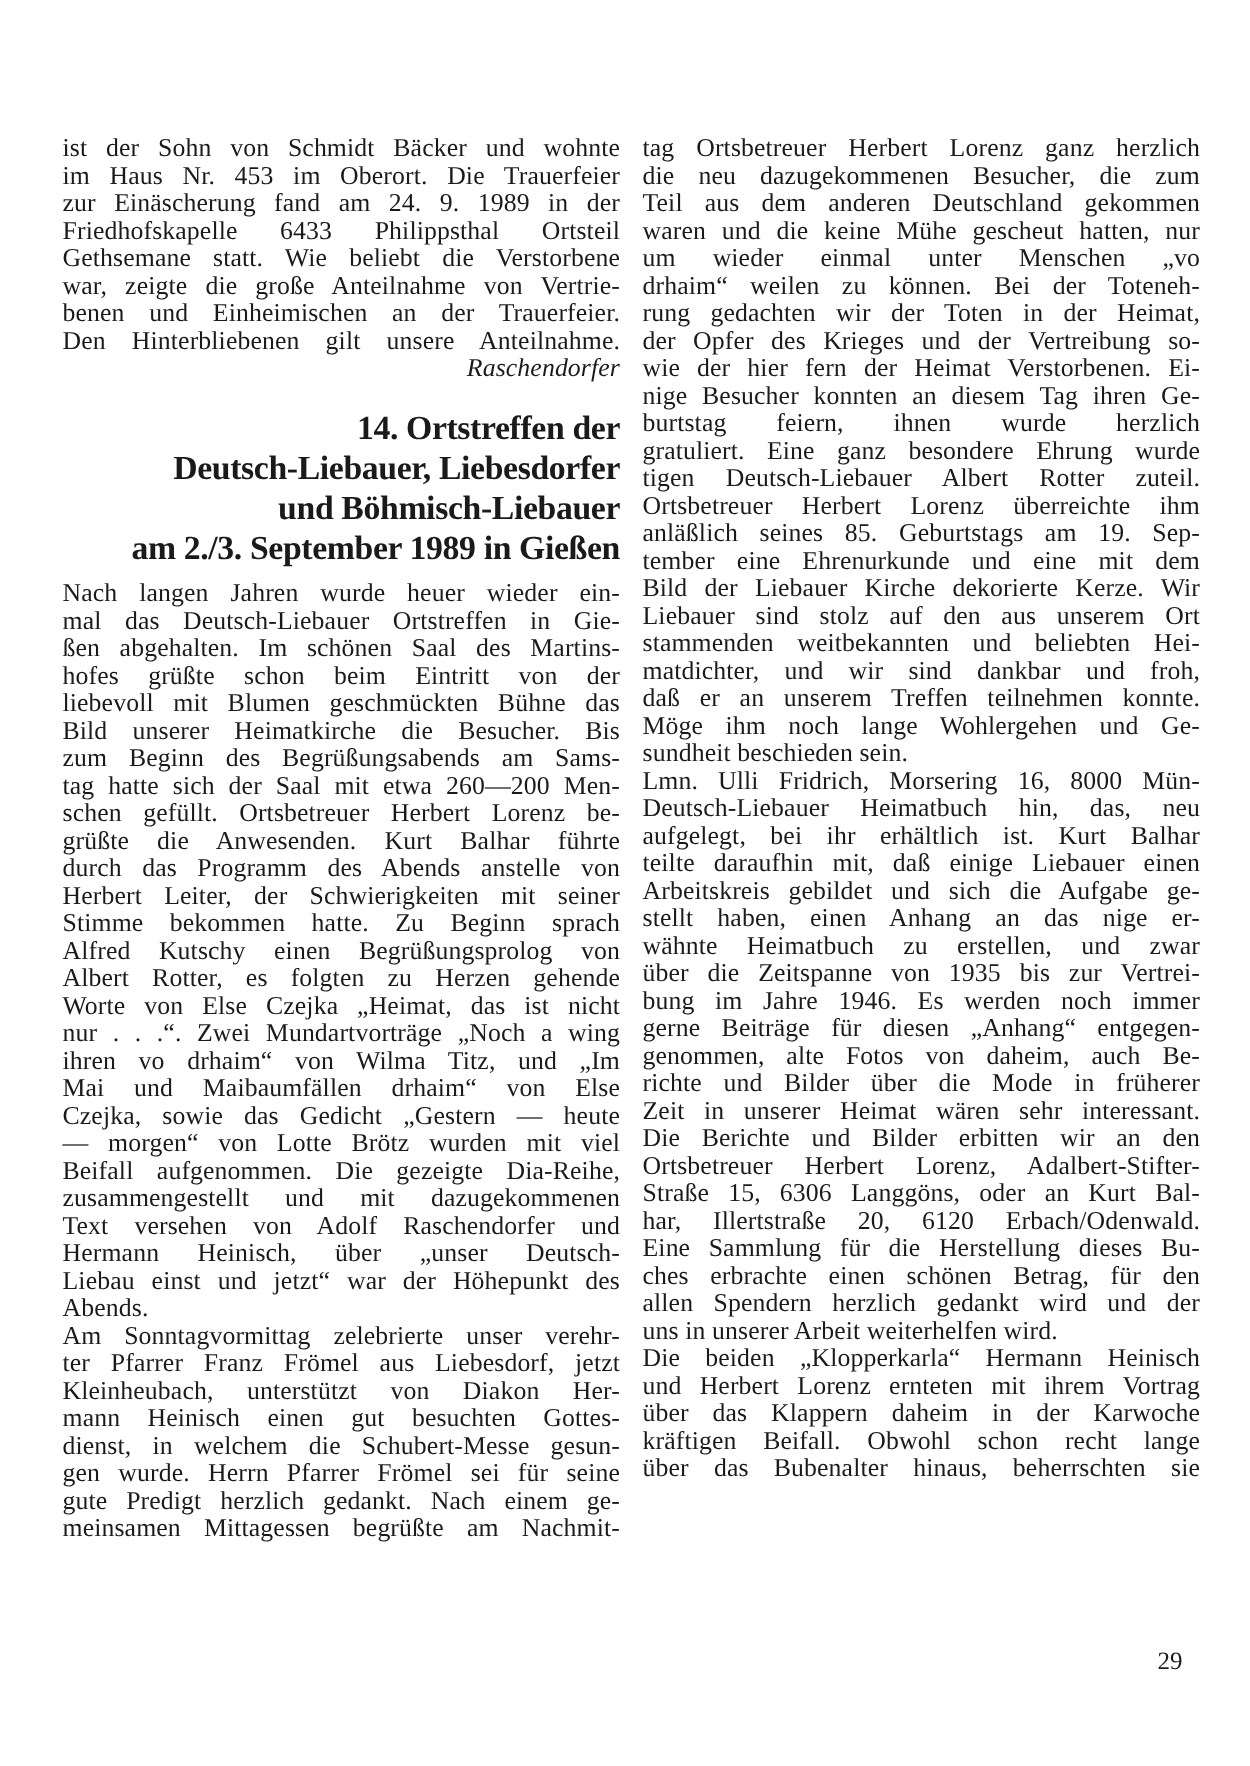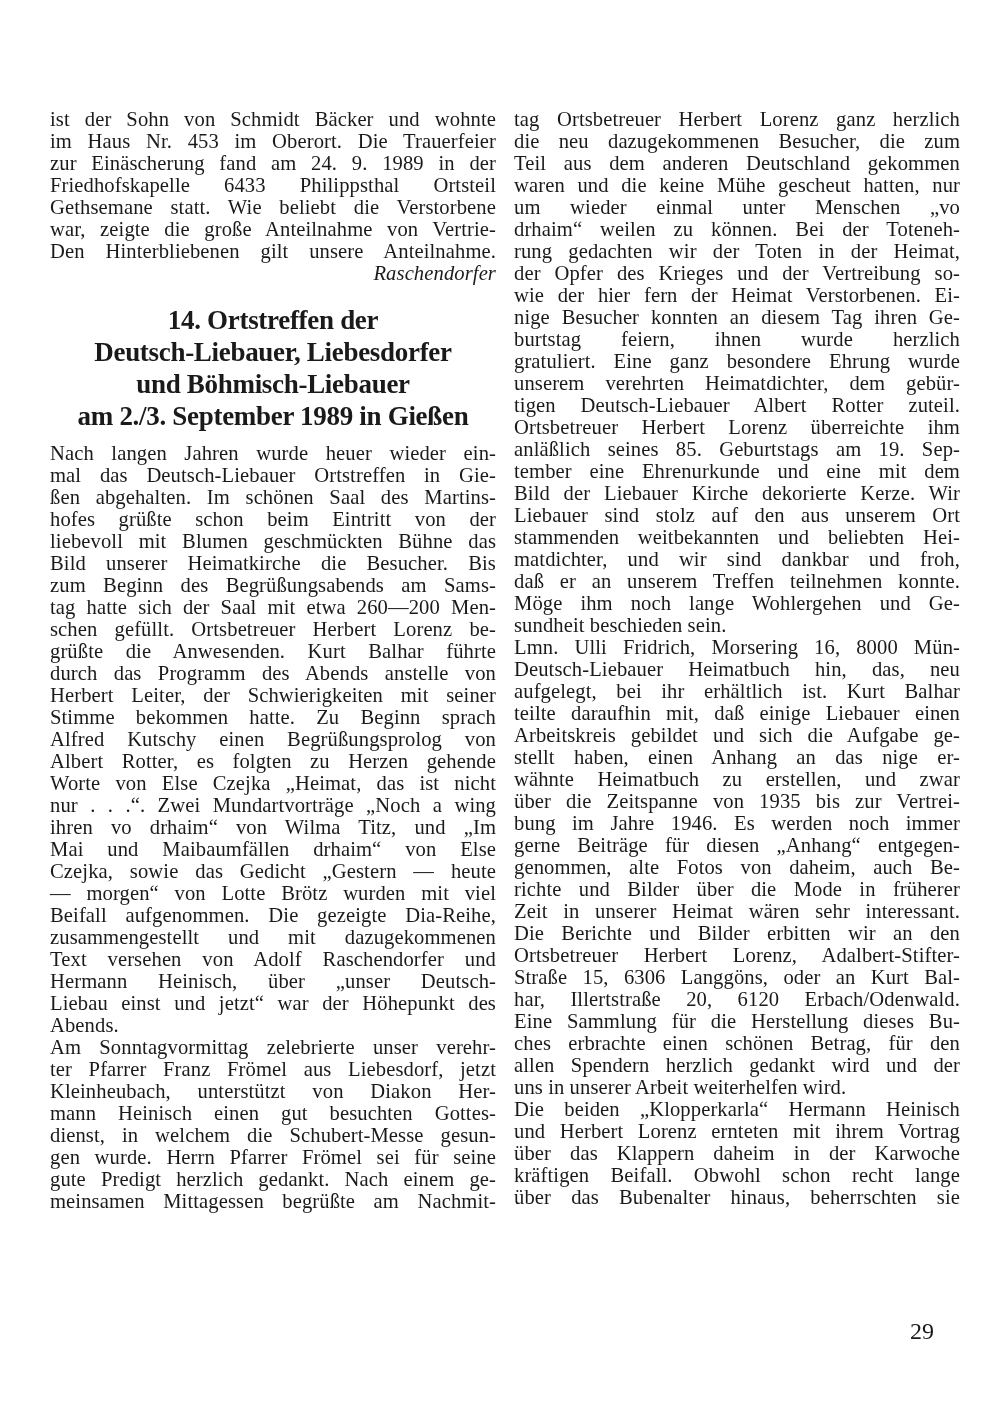--- a/index.html
+++ b/index.html
@@ -44,40 +44,42 @@
       margin-bottom: 10px;
       text-align: center;
       font-weight: bold;
       font-size: 27px;
       line-height: 32px;
       letter-spacing: -0.3px;
     }
     .heading .hline {
       display: block;
       white-space: nowrap;
+      text-align: right;
     }
     .page-number {
       position: absolute;
-      right: 66px;
+      right: 54px;
       top: 1318px;
-      font-size: 24px;
+      font-size: 20px;
       margin-left: 24px;
     }
   </style>
 </head>
 <body>
 
 <div class="column col-left">
   <div id="intro">
       <div class="line">ist der Sohn von Schmidt Bäcker und wohnte</div>
       <div class="line">im Haus Nr. 453 im Oberort. Die Trauerfeier</div>
       <div class="line">zur Einäscherung fand am 24. 9. 1989 in der</div>
       <div class="line">Friedhofskapelle 6433 Philippsthal Ortsteil</div>
       <div class="line">Gethsemane statt. Wie beliebt die Verstorbene</div>
       <div class="line">war, zeigte die große Anteilnahme von Vertrie-</div>
+      <div class="line">benen und Einheimischen an der Trauerfeier.</div>
       <div class="line">Den Hinterbliebenen gilt unsere Anteilnahme.</div>
     </div>
   <div class="line signature">Raschendorfer</div>
   <div class="heading" id="heading">
       <span class="hline">14. Ortstreffen der</span>
       <span class="hline">Deutsch-Liebauer, Liebesdorfer</span>
       <span class="hline">und Böhmisch-Liebauer</span>
       <span class="hline">am 2./3. September 1989 in Gießen</span>
     </div>
   <div id="body-left">
@@ -126,21 +128,20 @@
       <div class="line">Teil aus dem anderen Deutschland gekommen</div>
       <div class="line">waren und die keine Mühe gescheut hatten, nur</div>
       <div class="line">um wieder einmal unter Menschen „vo</div>
       <div class="line">drhaim“ weilen zu können. Bei der Toteneh-</div>
       <div class="line">rung gedachten wir der Toten in der Heimat,</div>
       <div class="line">der Opfer des Krieges und der Vertreibung so-</div>
       <div class="line">wie der hier fern der Heimat Verstorbenen. Ei-</div>
       <div class="line">nige Besucher konnten an diesem Tag ihren Ge-</div>
       <div class="line">burtstag feiern, ihnen wurde herzlich</div>
       <div class="line">gratuliert. Eine ganz besondere Ehrung wurde</div>
-      <div class="line">unserem verehrten Heimatdichter, dem gebür-</div>
       <div class="line">tigen Deutsch-Liebauer Albert Rotter zuteil.</div>
       <div class="line">Ortsbetreuer Herbert Lorenz überreichte ihm</div>
       <div class="line">anläßlich seines 85. Geburtstags am 19. Sep-</div>
       <div class="line">tember eine Ehrenurkunde und eine mit dem</div>
       <div class="line">Bild der Liebauer Kirche dekorierte Kerze. Wir</div>
       <div class="line">Liebauer sind stolz auf den aus unserem Ort</div>
       <div class="line">stammenden weitbekannten und beliebten Hei-</div>
       <div class="line">matdichter, und wir sind dankbar und froh,</div>
       <div class="line">daß er an unserem Treffen teilnehmen konnte.</div>
       <div class="line">Möge ihm noch lange Wohlergehen und Ge-</div>

